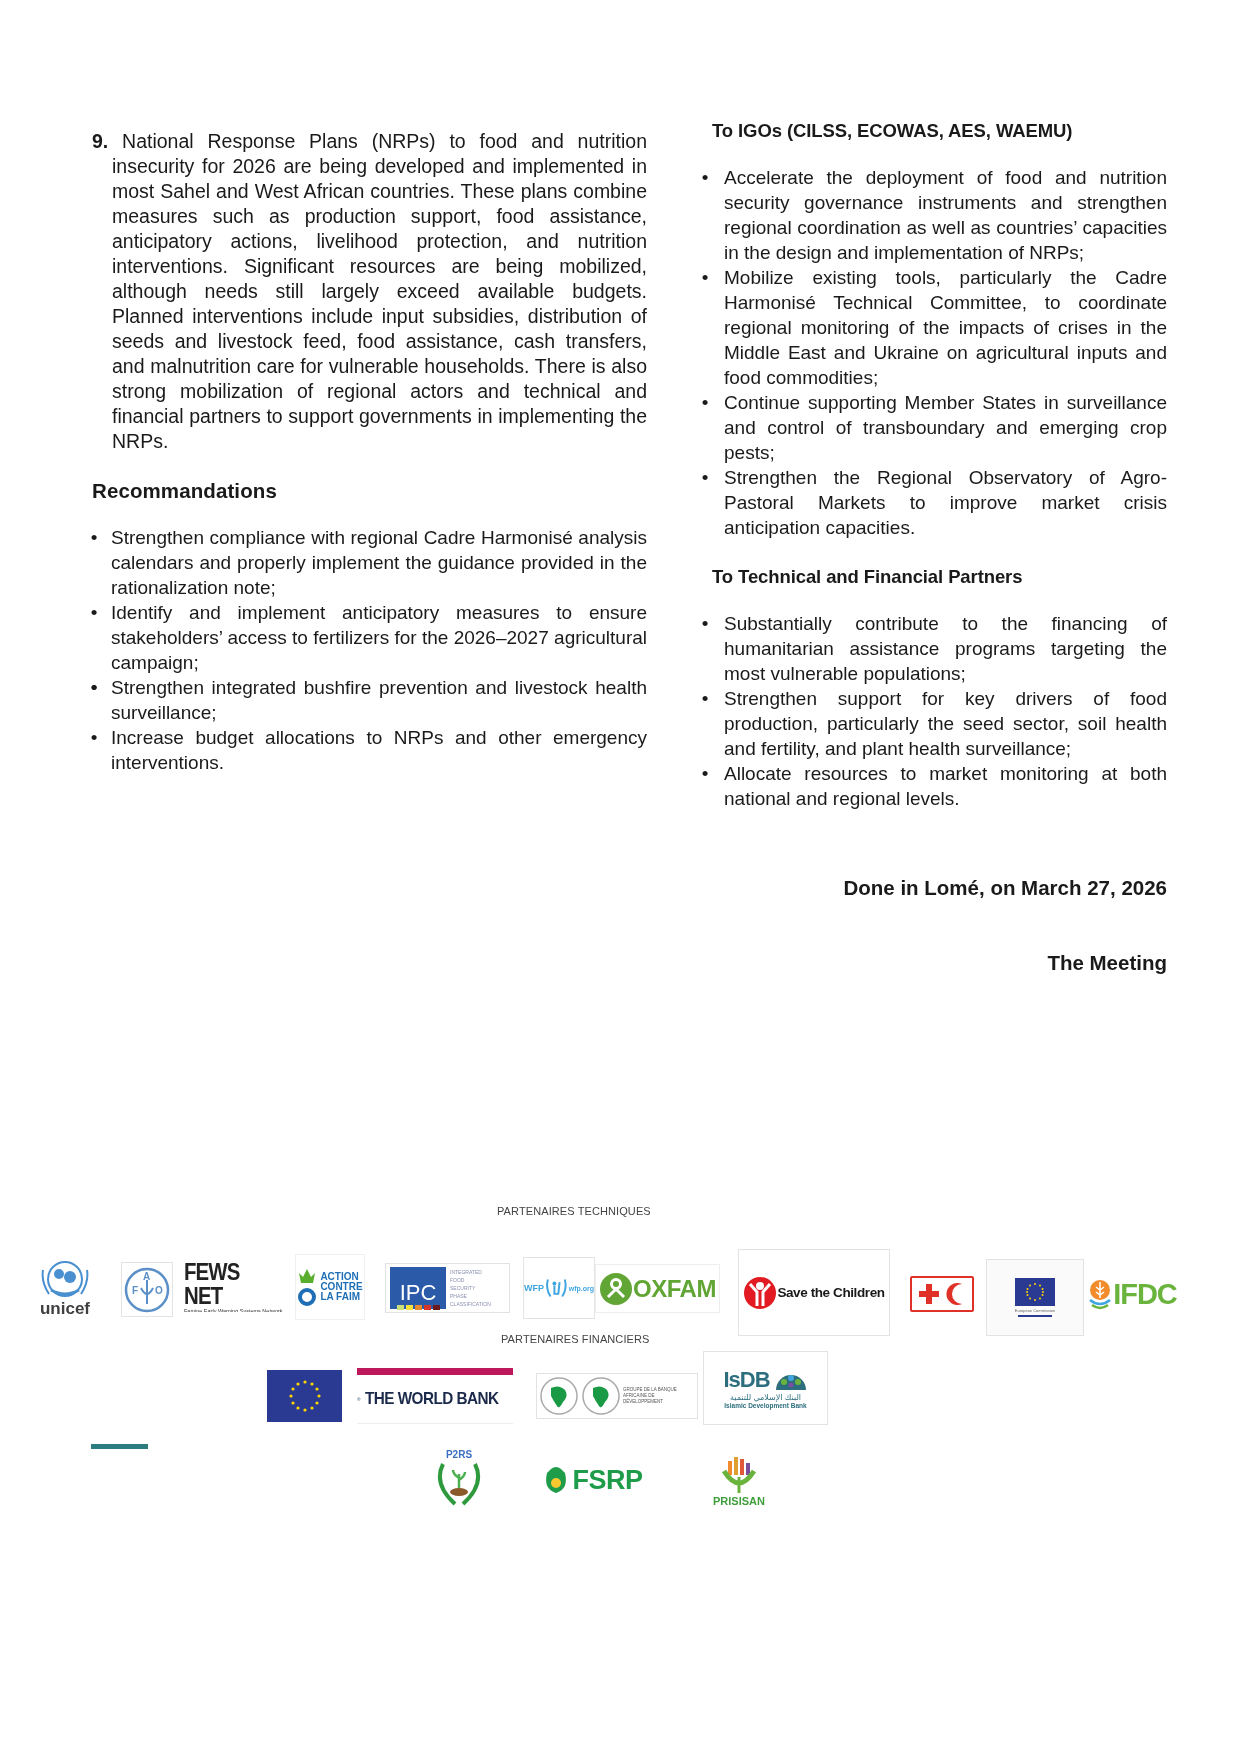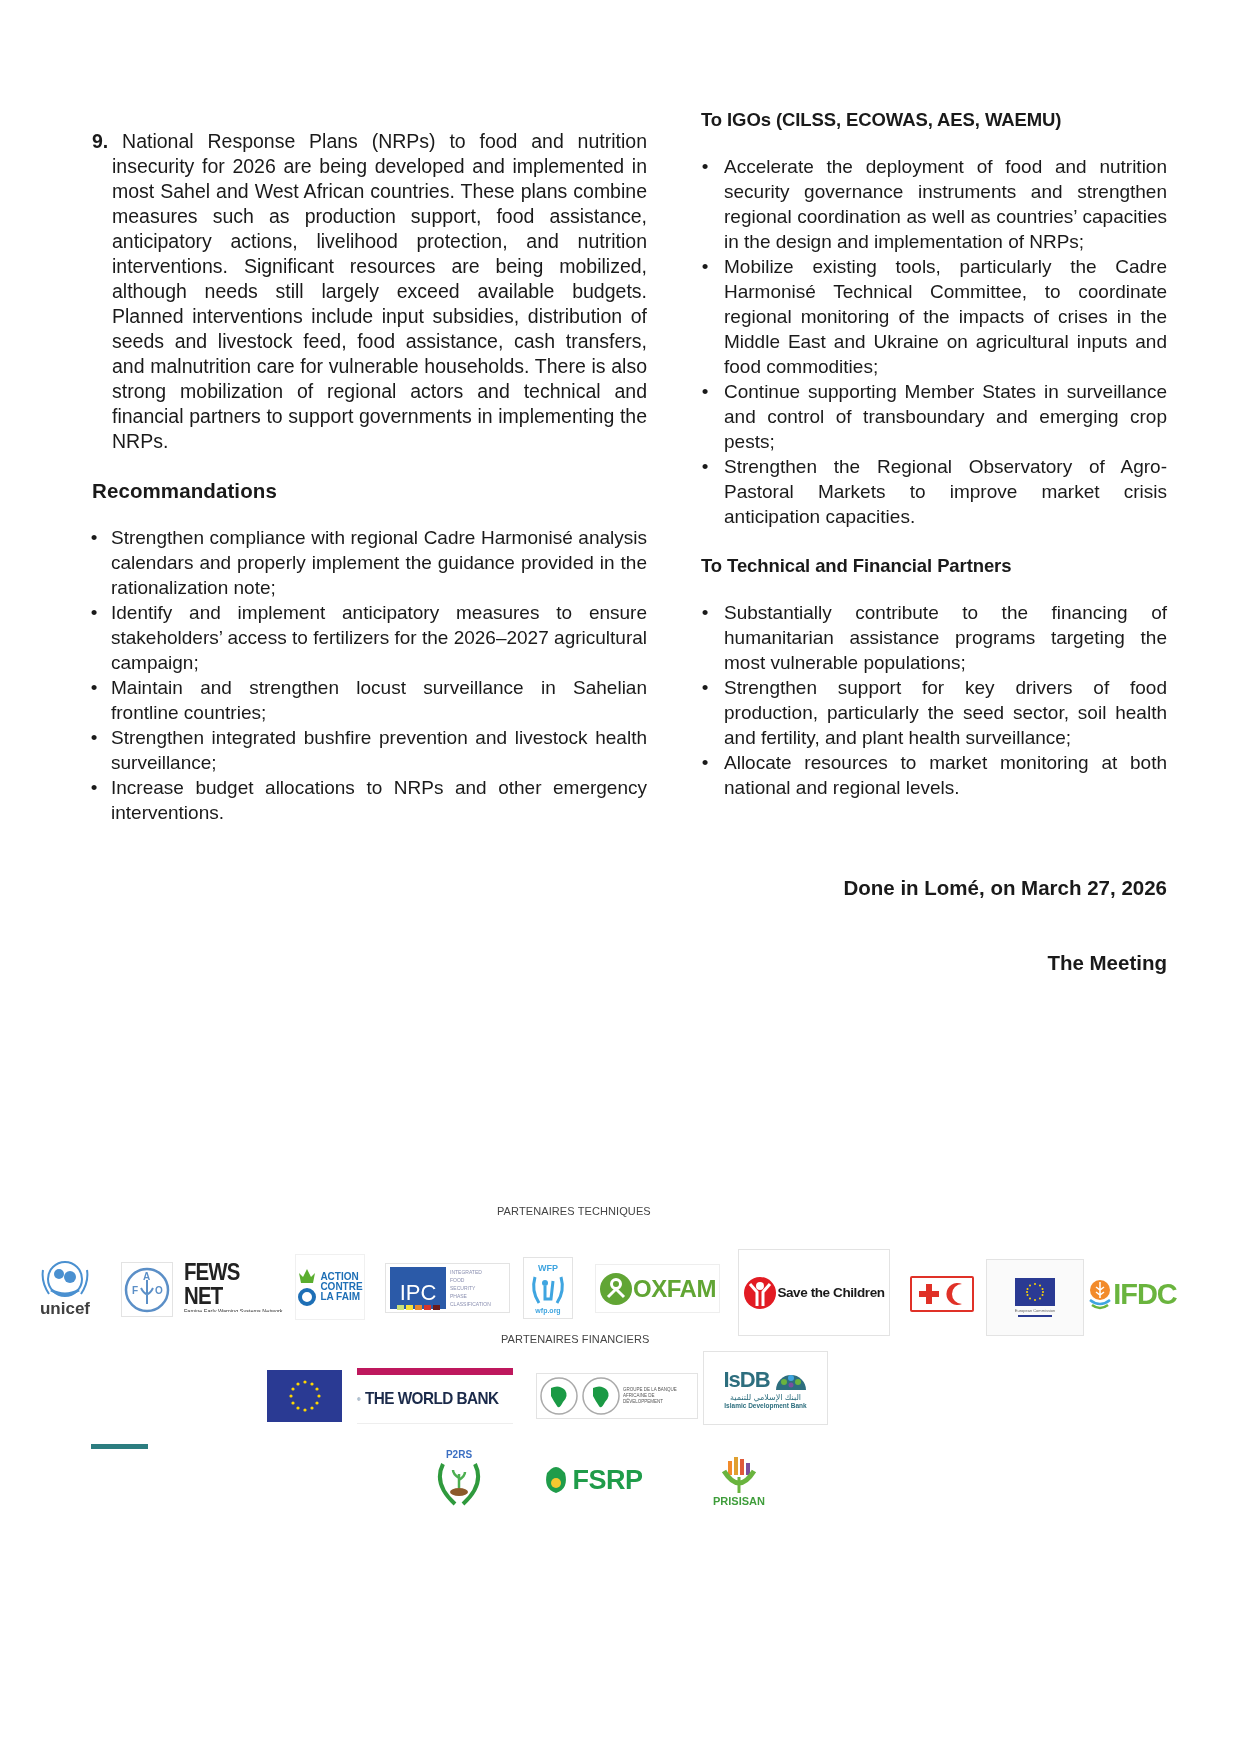--- a/index.html
+++ b/index.html
@@ -12,21 +12,21 @@
     .col-left { left: 92px; width: 555px; }
     .col-right { left: 700px; width: 467px; }
     .para { text-align: justify; margin: 0; }
     .indent { padding-left: 20px; }
     .num { font-weight: bold; }
     .hang { padding-left: 20px; text-indent: -20px; }
     h2.section {
       font-size: 20.5px; font-weight: bold; margin: 0; letter-spacing: 0.1px;
     }
     h3.sub {
-      font-size: 18.5px; font-weight: bold; margin: 1px; letter-spacing: -0.1px;
+      font-size: 18.5px; font-weight: bold; margin: 12px; letter-spacing: -0.1px;
     }
     ul.bullets { list-style: none; margin: 0; padding: 0; }
     ul.bullets li {
       position: relative; padding-left: 22px; text-align: justify;
       font-size: 19px; line-height: 25px;
     }
     .col-right ul.bullets li { padding-left: 24px; }
     ul.bullets li .dot {
       position: absolute; left: 0; top: 0; width: 10px; text-align: center;
     }
@@ -56,21 +56,21 @@
     <span class="num">9.</span>
     <span>National Response Plans (NRPs) to food and nutrition insecurity for 2026 are being developed and implemented in most Sahel and West African countries. These plans combine measures such as production support, food assistance, anticipatory actions, livelihood protection, and nutrition interventions. Significant resources are being mobilized, although needs still largely exceed available budgets. Planned interventions include input subsidies, distribution of seeds and livestock feed, food assistance, cash transfers, and malnutrition care for vulnerable households. There is also strong mobilization of regional actors and technical and financial partners to support governments in implementing the NRPs.</span>
   </p>
 
   <h2 class="section" style="margin-top:24px;">Recommandations</h2>
 
 
   <ul class="bullets" style="margin-top:22px; margin-left:-3px;">
     <li><span class="dot">•</span><span>Strengthen compliance with regional Cadre Harmonisé analysis calendars and properly implement the guidance provided in the rationalization note;</span></li>
     <li><span class="dot">•</span><span>Identify and implement anticipatory measures to ensure stakeholders’ access to fertilizers for the 2026–2027 agricultural campaign;</span></li>
-    <li><span class="dot">•</span><span>Maintain and strengthen locust surveillance in Sahelian frontline countries;</span></li>
+    <li><span class="dot">•</span></li>
     <li><span class="dot">•</span><span>Strengthen integrated bushfire prevention and livestock health surveillance;</span></li>
     <li><span class="dot">•</span><span>Increase budget allocations to NRPs and other emergency interventions.</span></li>
   </ul>
 </div>
 
 <div class="col col-right" style="top:106px;">
   <h3 class="sub">To IGOs (CILSS, ECOWAS, AES, WAEMU)</h3>
   <ul class="bullets" style="margin-top:22px;">
     <li><span class="dot">•</span><span>Accelerate the deployment of food and nutrition security governance instruments and strengthen regional coordination as well as countries’ capacities in the design and implementation of NRPs;</span></li>
     <li><span class="dot">•</span><span>Mobilize existing tools, particularly the Cadre Harmonisé Technical Committee, to coordinate regional monitoring of the impacts of crises in the Middle East and Ukraine on agricultural inputs and food commodities;</span></li>
@@ -142,21 +142,21 @@
   </div>
   <div style="display:flex; flex-direction:column; font-size:5px; line-height:8px; color:#8a8fb0;">
     <span>INTEGRATED</span>
     <span>FOOD</span>
     <span>SECURITY</span>
     <span>PHASE</span>
     <span>CLASSIFICATION</span>
   </div>
 </div>
 
-<div class="logo boxed" style="left:523px; top:1257px; width:50px; height:62px; flex-direction:column;">
+<div class="logo boxed" style="left:523px; top:1257px; width:72px; height:62px; flex-direction:row;">
   <span class="logo-text" style="color:#3fa5e0; font-size:9px;">WFP</span>
   <svg width="38" height="34" viewBox="0 0 38 34">
     <path d="M6 4 Q2 18 10 30 M32 4 Q36 18 28 30" stroke="#3fa5e0" stroke-width="3" fill="none"></path>
     <circle cx="16" cy="10" r="3" fill="#3fa5e0"></circle>
     <path d="M16 13 L16 26 L22 26 L24 8" stroke="#3fa5e0" stroke-width="3" fill="none"></path>
   </svg>
   <span style="color:#3fa5e0; font-size:7px; font-weight:bold;">wfp.org</span>
 </div>
 
 <div class="logo boxed" style="left:595px; top:1264px; width:125px; height:49px; gap:0; border-color:#eee;">

